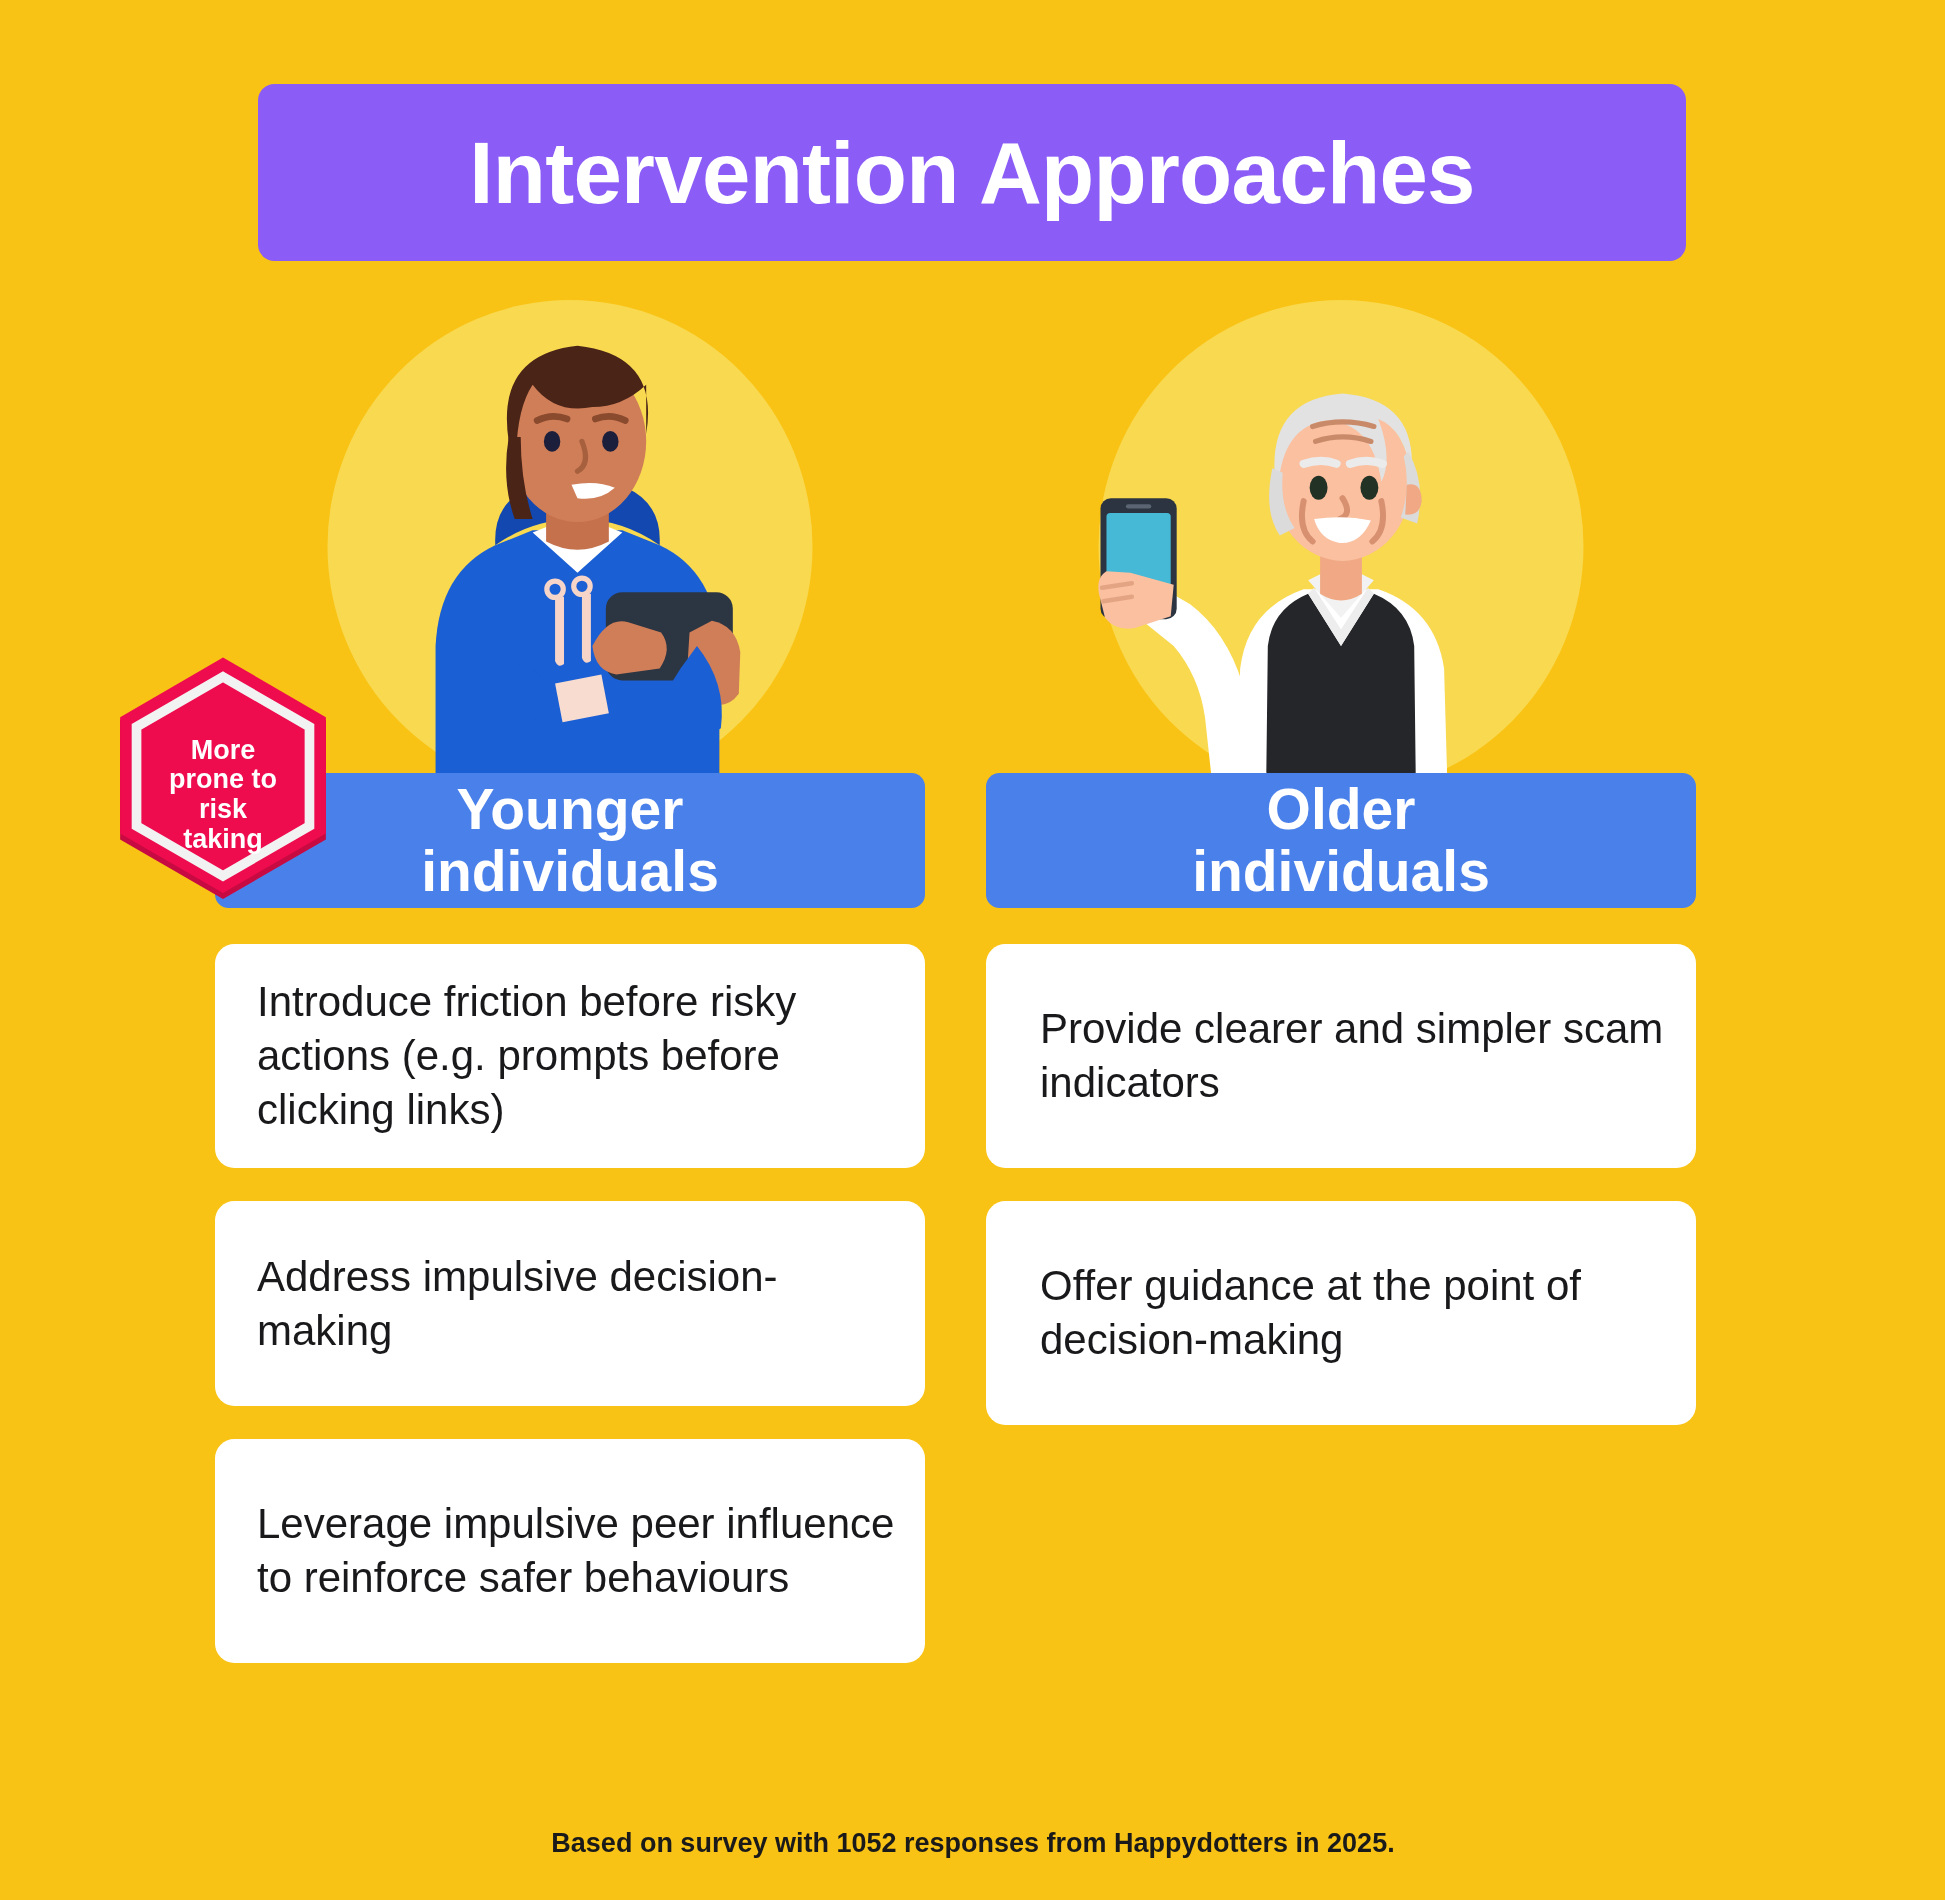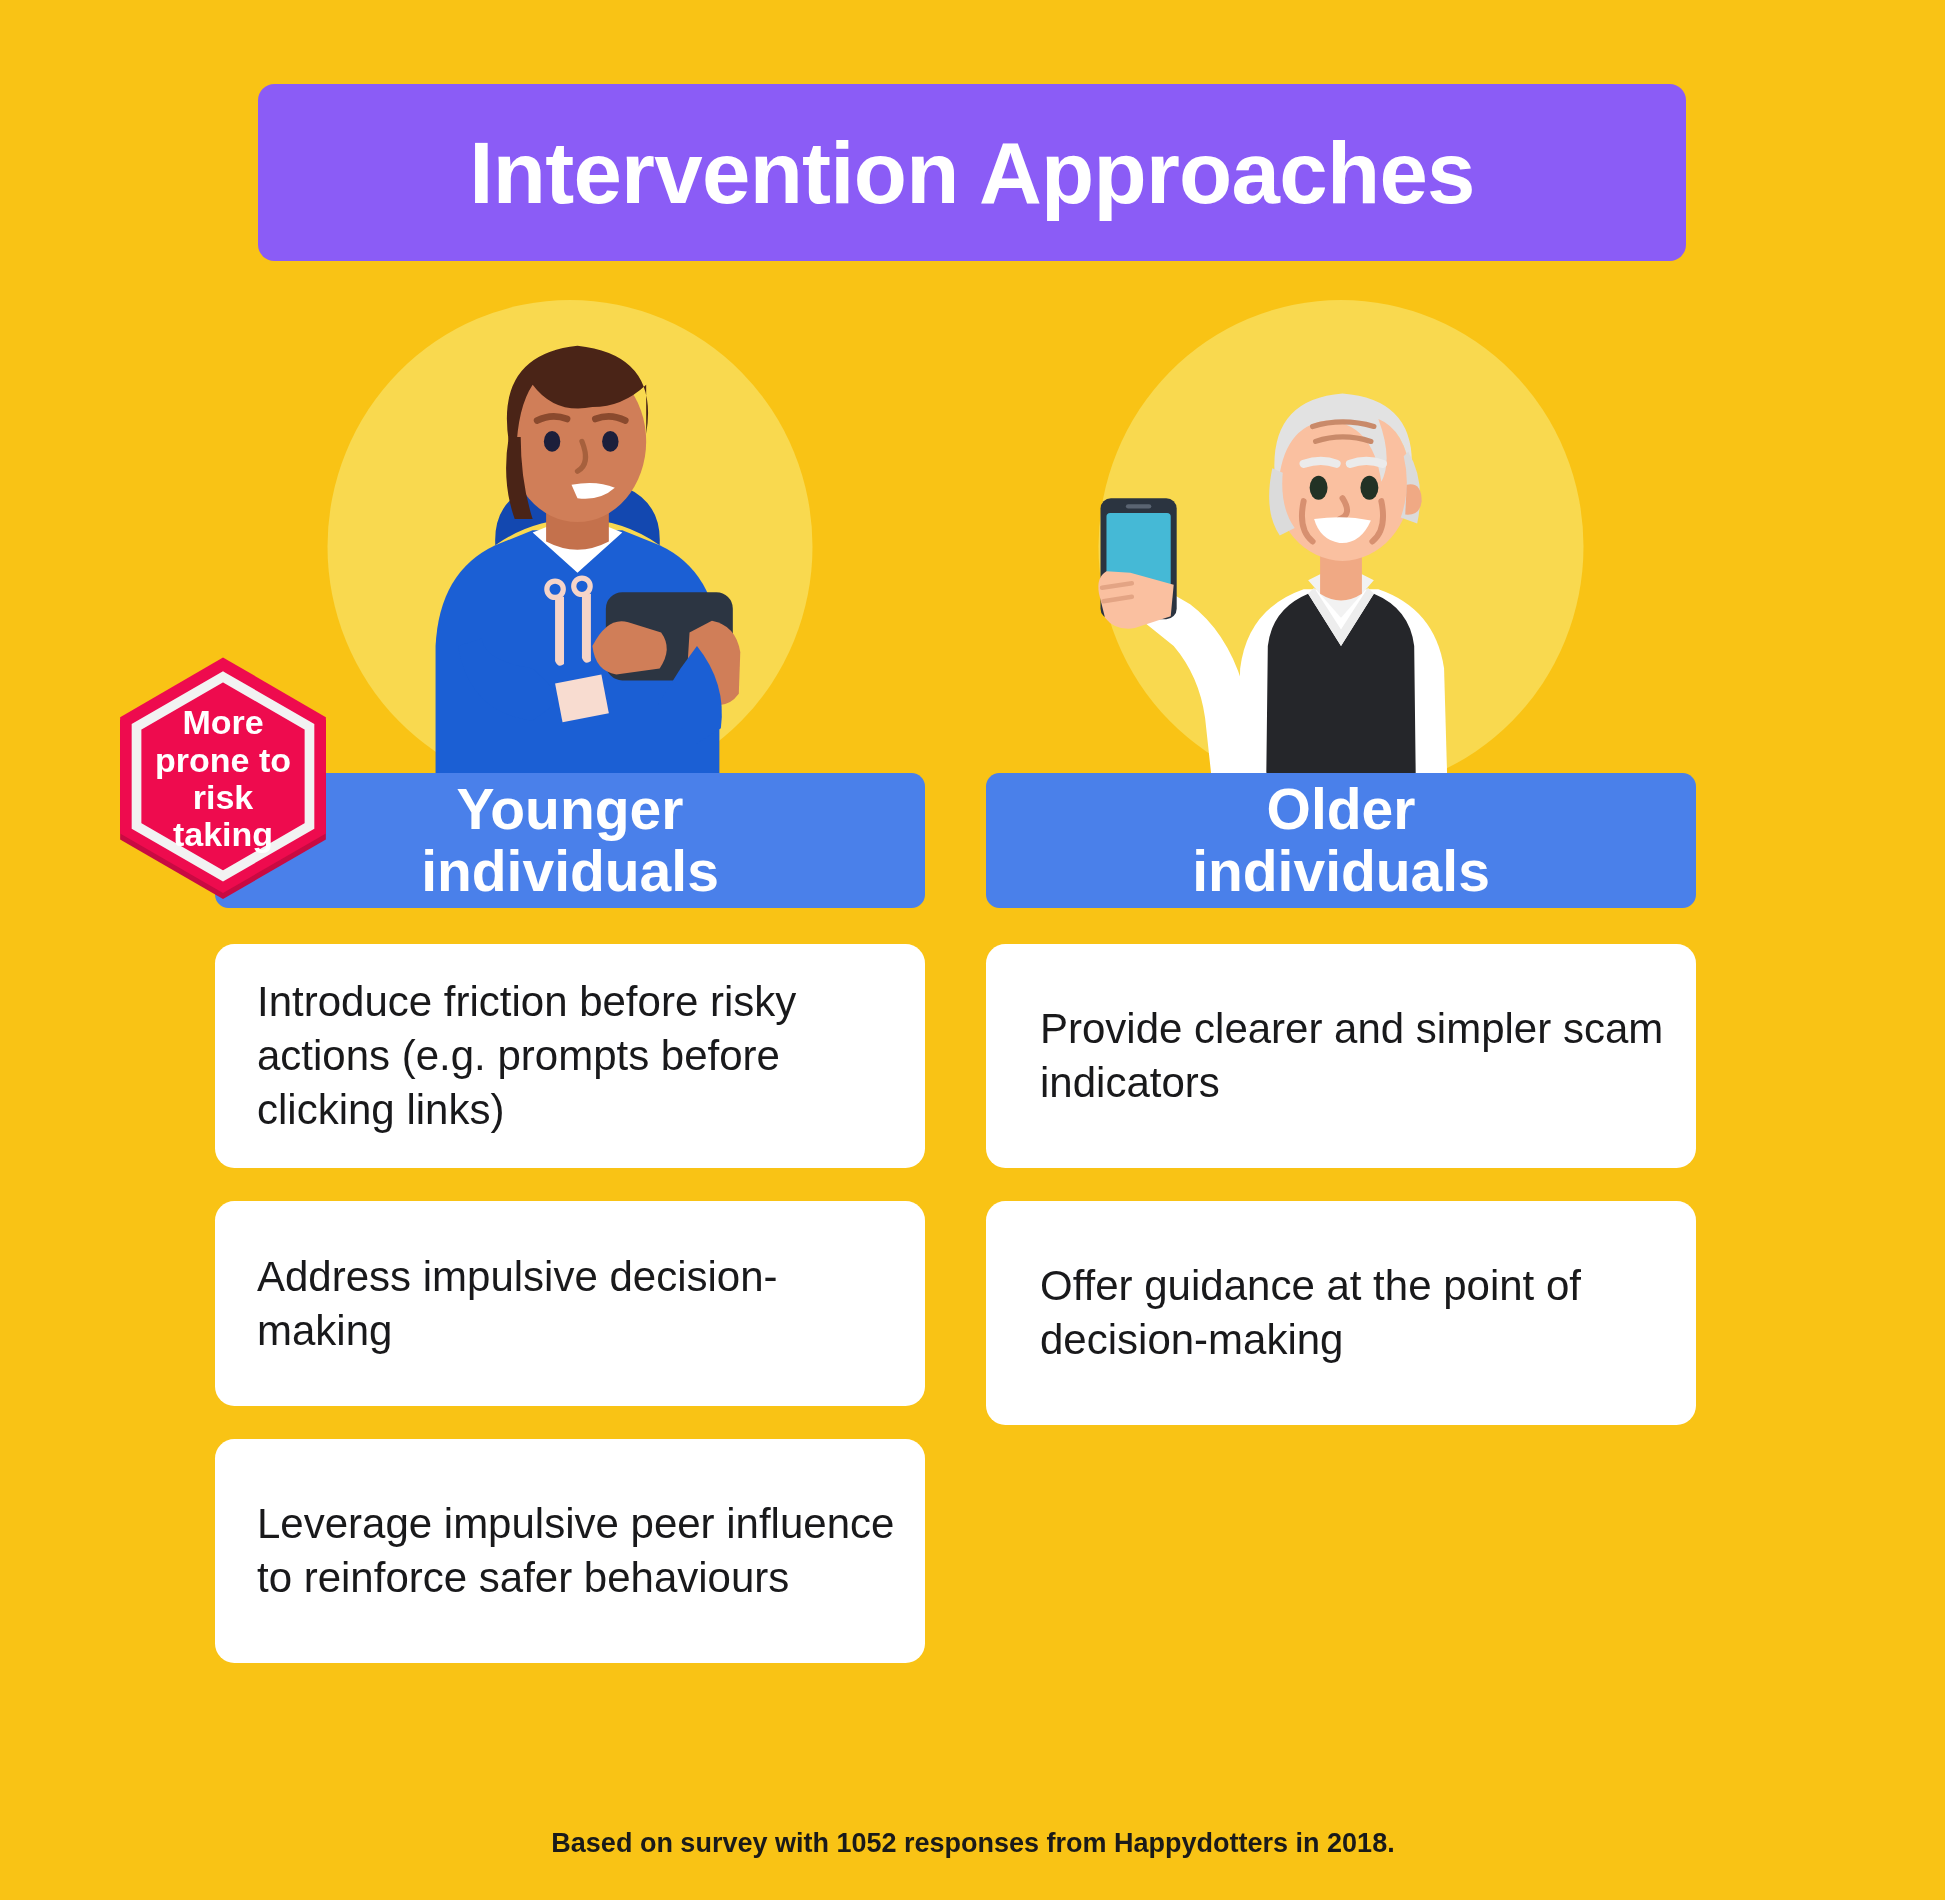--- a/index.html
+++ b/index.html
@@ -132,28 +132,28 @@
     position: absolute;
     left: 111px;
     top: 656px;
     width: 224px;
     height: 246px;
     z-index: 9;
   }
   .badge svg { position: absolute; inset: 0; width: 100%; height: 100%; }
   .badge-label {
     position: absolute;
-    left: 0; top: 0;
+    left: 0; top: 16px;
     width: 224px; height: 246px;
     display: flex;
     align-items: center;
     justify-content: center;
     text-align: center;
     color: #FFFFFF;
-    font-size: 34px;
+    font-size: 27px;
     font-weight: 700;
     line-height: 1.1;
     white-space: pre-line;
     padding: 0 33px;
   }
 
   
   .footer {
     position: absolute;
     left: 0;
@@ -313,16 +313,16 @@
       <path d="M150 6 L288 86 L288 246 L150 326 L12 246 L12 86 Z" fill="#C80A42"></path>
       <path d="M150 2 L288 82 L288 238 L150 318 L12 238 L12 82 Z" fill="#EE0B4E"></path>
       <path d="M150 28 L266 95 L266 228 L150 295 L34 228 L34 95 Z" fill="none" stroke="#F2F2F2" stroke-width="13"></path>
     </svg>
     <div class="badge-label">More
 prone to
 risk
 taking</div>
   </div>
 
-  <div class="footer">Based on survey with 1052 responses from Happydotters in 2018.</div>
+  <div class="footer">Based on survey with 1052 responses from Happydotters in 2025.</div>
 
 </div>
 
 
 </body></html>

